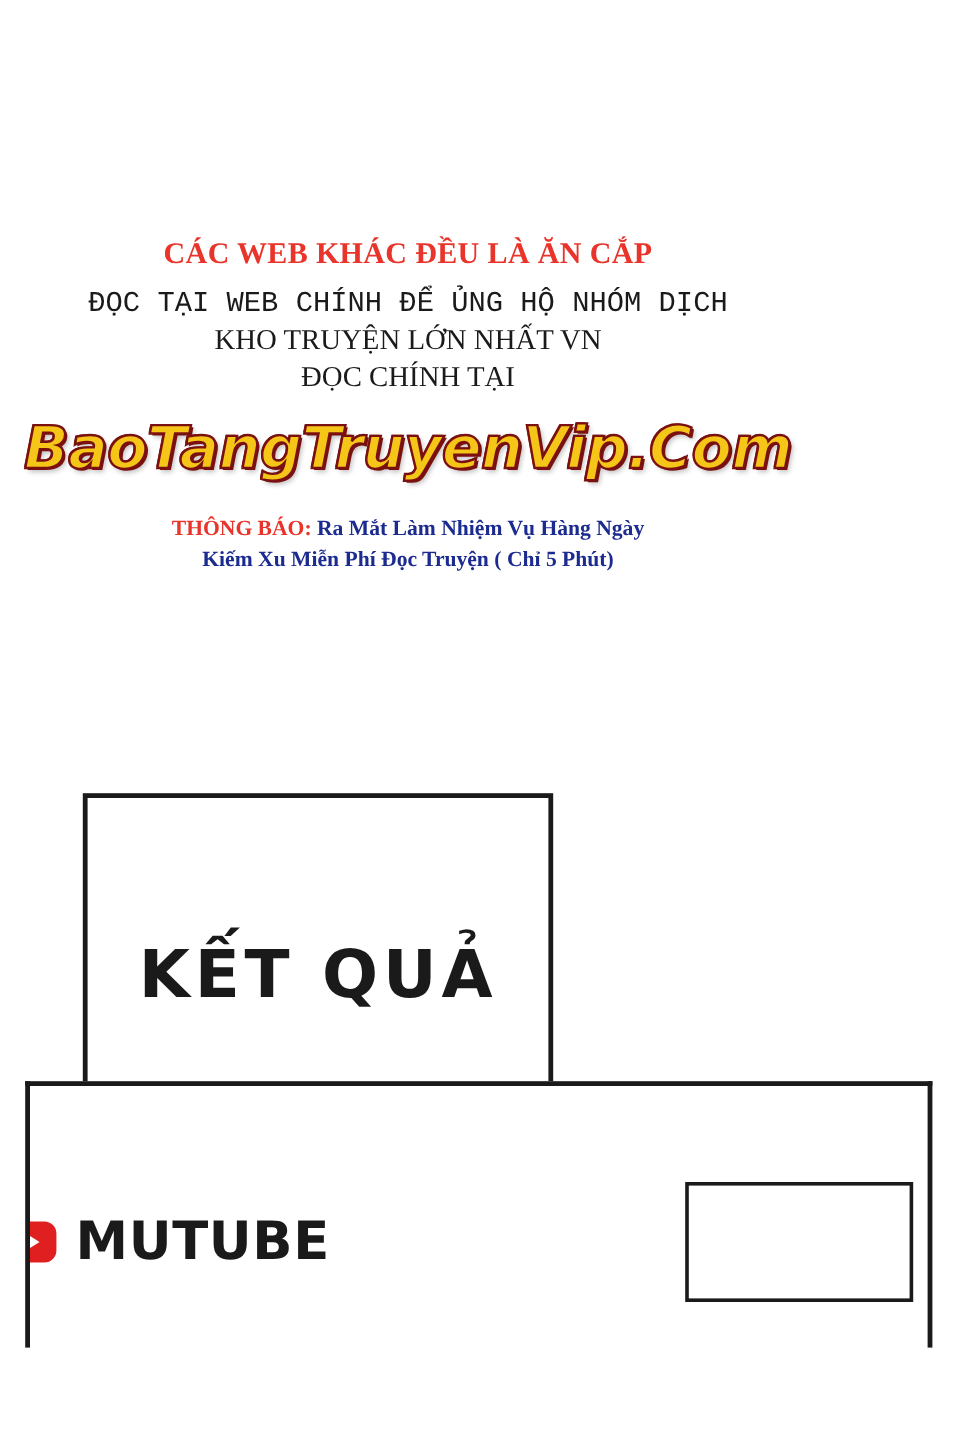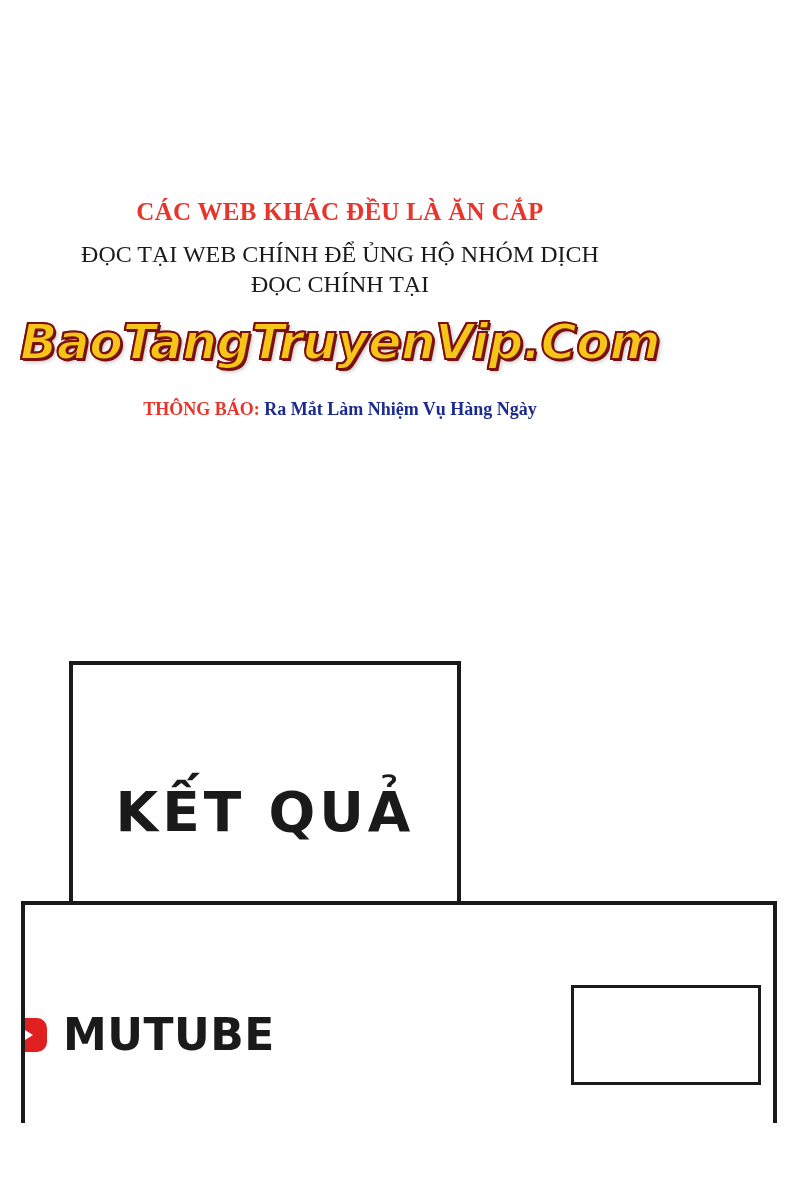--- a/index.html
+++ b/index.html
@@ -27,21 +27,21 @@
     margin-top: 198px;
     font-family: "Liberation Serif", serif;
     font-weight: bold;
     font-size: 25px;
     color: #e8342a;
     letter-spacing: 0.3px;
     line-height: 1.1;
   }
   .promo-line2 {
     margin-top: 13px;
-    font-family: Liberation Serif, serif;
+    font-family: Liberation Mono, monospace;
     font-size: 24px;
     color: #1a1a1a;
     line-height: 1.28;
   }
   .promo-line3 {
     font-family: "Liberation Serif", serif;
     font-size: 24px;
     color: #1a1a1a;
     line-height: 1.28;
   }
@@ -188,24 +188,26 @@
     background: #ffffff;
     border-radius: 50% 50% 40% 40%;
   }
 </style>
 </head>
 <body>
 
 <div class="promo">
   <div class="promo-line1">CÁC WEB KHÁC ĐỀU LÀ ĂN CẮP</div>
   <div class="promo-line2">ĐỌC TẠI WEB CHÍNH ĐỂ ỦNG HỘ NHÓM DỊCH</div>
+  <div class="promo-line3">KHO TRUYỆN LỚN NHẤT VN</div>
   <div class="promo-line4">ĐỌC CHÍNH TẠI</div>
   <div class="promo-brand">BaoTangTruyenVip.Com</div>
   <div class="promo-notice">
     <span class="hl">THÔNG BÁO:</span><span> Ra Mắt Làm Nhiệm Vụ Hàng Ngày</span>
+    <div>Kiếm Xu Miễn Phí Đọc Truyện ( Chỉ 5 Phút)</div>
   </div>
 </div>
 
 <div class="panel-ket-qua">
   <div class="ket-qua-text">KẾT QUẢ</div>
 </div>
 
 <div class="panel-lower">
   <div class="mutube-row">
     <span class="mutube-mark"></span>

